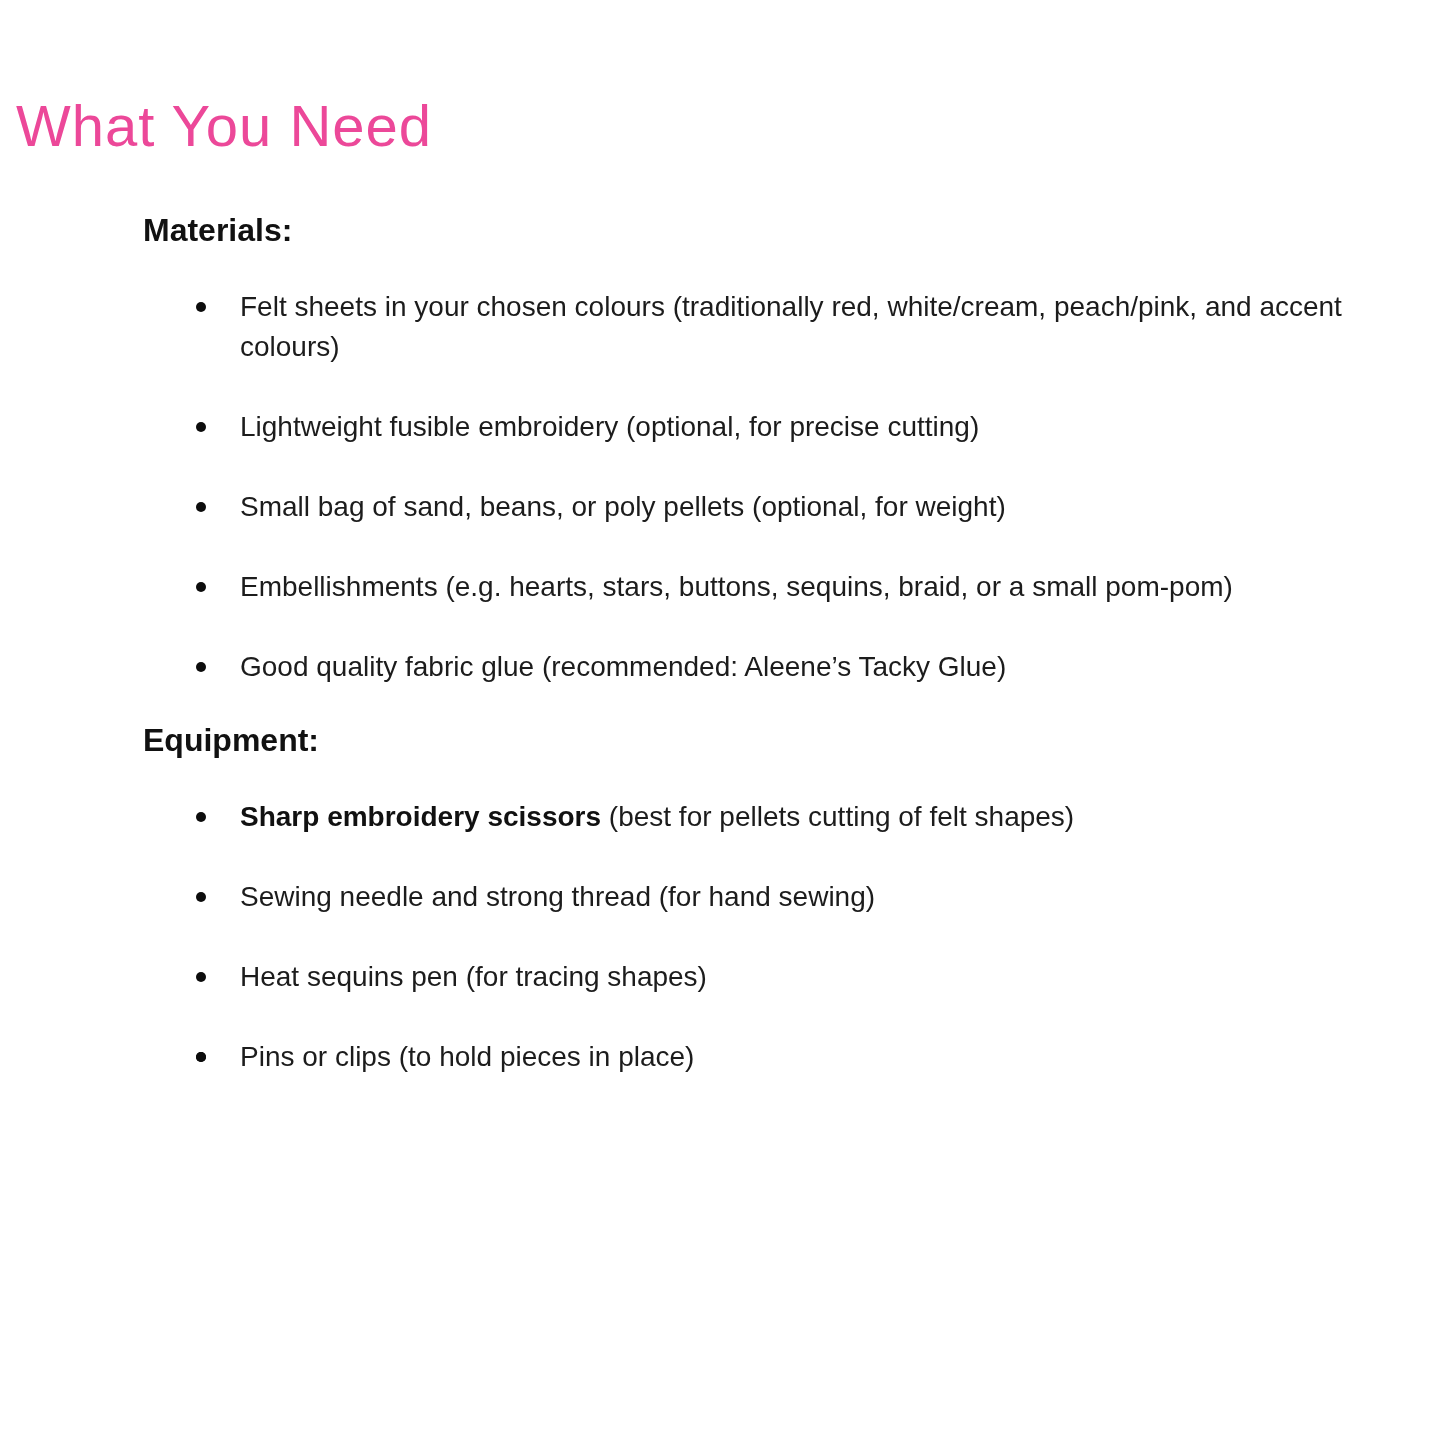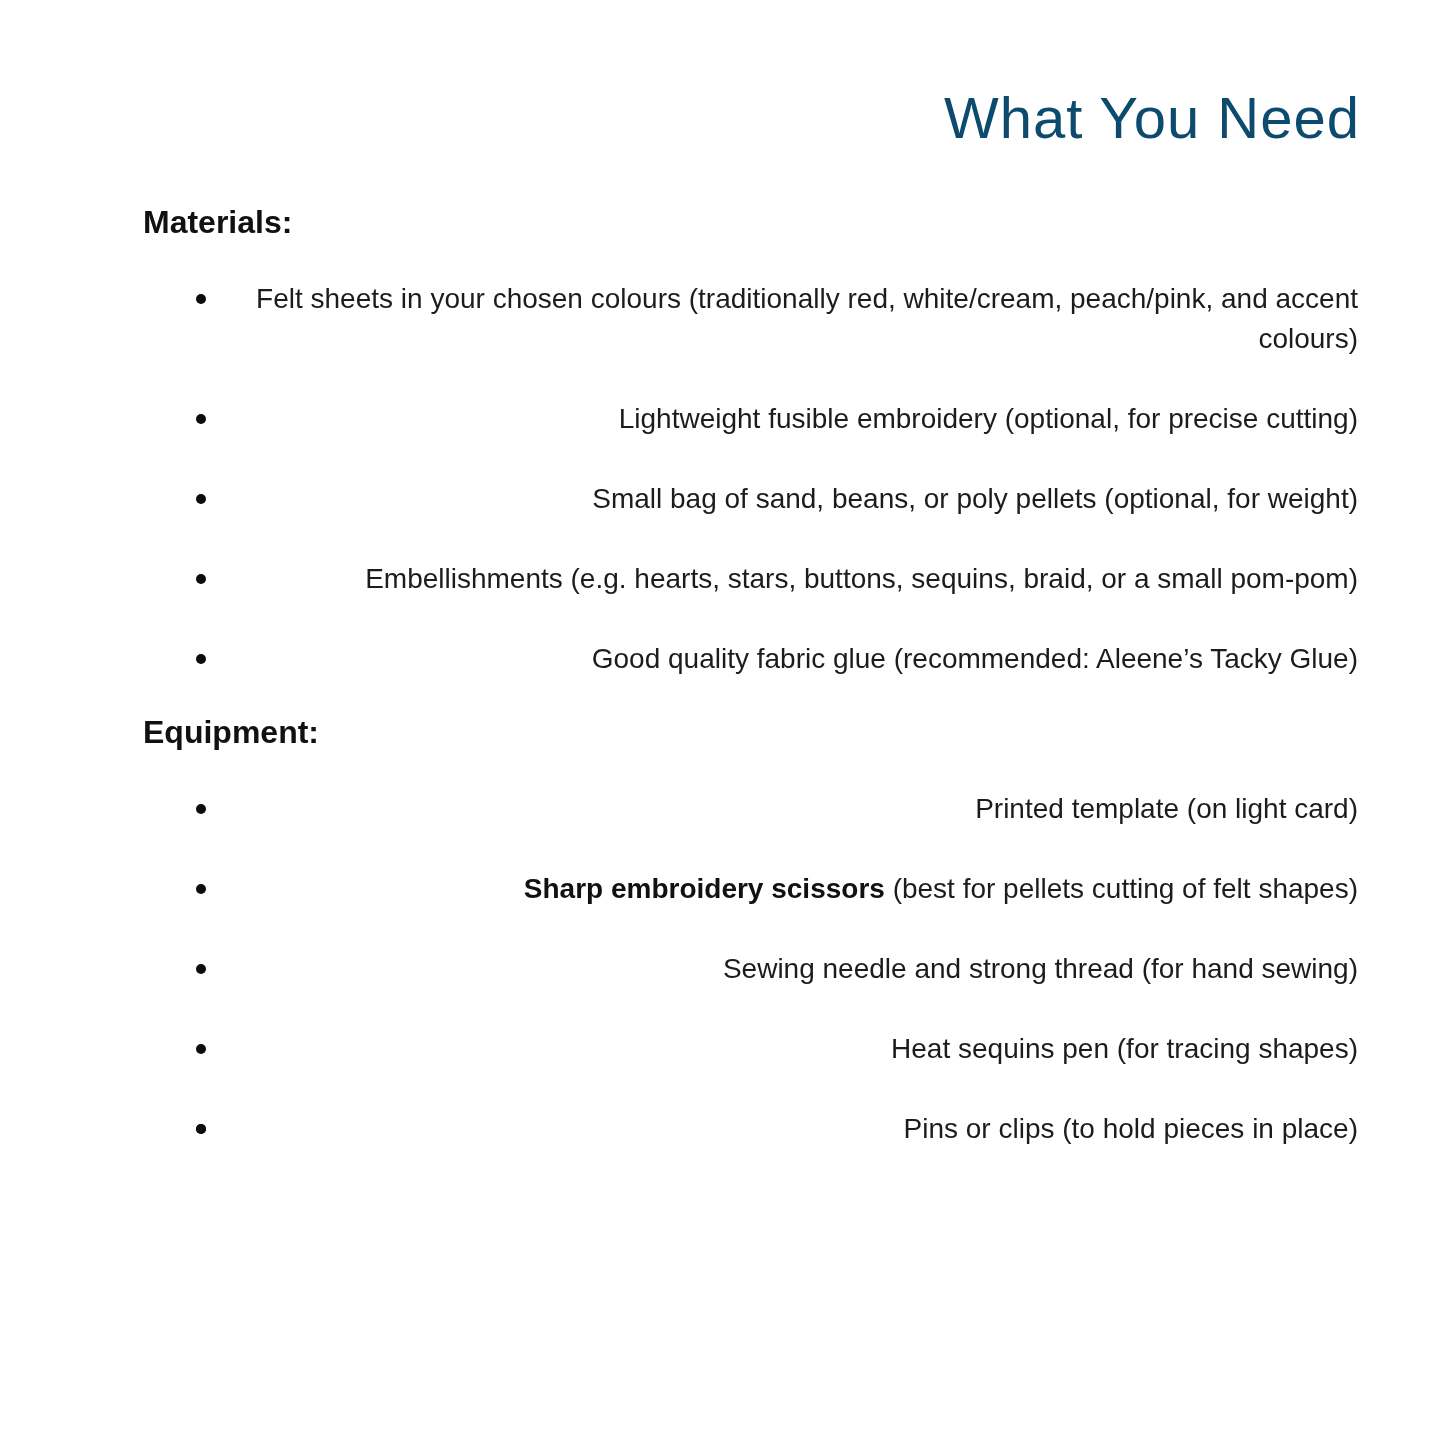--- a/index.html
+++ b/index.html
@@ -16,27 +16,27 @@
   }
   .doc-page {
     position: relative;
     width: 1445px;
     height: 1445px;
     background: #ffffff;
   }
   .doc-title {
     width: 1352px;
     padding-top: 76px;
-    margin: 8px;
-    text-align: right;
+    margin: 16px;
+    text-align: left;
     font-size: 58px;
     line-height: 68px;
     font-weight: 400;
     letter-spacing: 1px;
-    color: #0c4a6e;
+    color: #ec4899;
   }
   .doc-body {
     margin-left: 143px;
     width: 1215px;
   }
   .section-heading {
     margin: 0;
     font-size: 32px;
     line-height: 40px;
     font-weight: 700;
@@ -45,21 +45,20 @@
   .section-heading.first {
     margin-top: 50px;
   }
   .section-heading.later {
     margin-top: 33px;
   }
   ul.bullet-list {
     list-style: none;
     margin: 37px 0 0 0;
     padding: 0;
-    text-align: right;
   }
   ul.bullet-list li {
     position: relative;
     padding-left: 97px;
     font-size: 28px;
     line-height: 40px;
     margin-bottom: 40px;
     color: #1c1c1c;
   }
   ul.bullet-list li:last-child {
@@ -119,24 +118,20 @@
         <li>
           <span class="bullet-dot"></span>
           <span>Good quality fabric glue (recommended: Aleene’s Tacky Glue)</span>
         </li>
       </ul>
 
     <h2 class="section-heading later">Equipment:</h2>
 
     <ul class="bullet-list">
 
-        <li>
-          <span class="bullet-dot"></span>
-          <span>Printed template (on light card)</span>
-        </li>
 
         <li>
           <span class="bullet-dot"></span>
           <span class="item-bold">Sharp embroidery scissors</span><span> (best for pellets cutting of felt shapes)</span>
         </li>
 
         <li>
           <span class="bullet-dot"></span>
           <span>Sewing needle and strong thread (for hand sewing)</span>
         </li>

